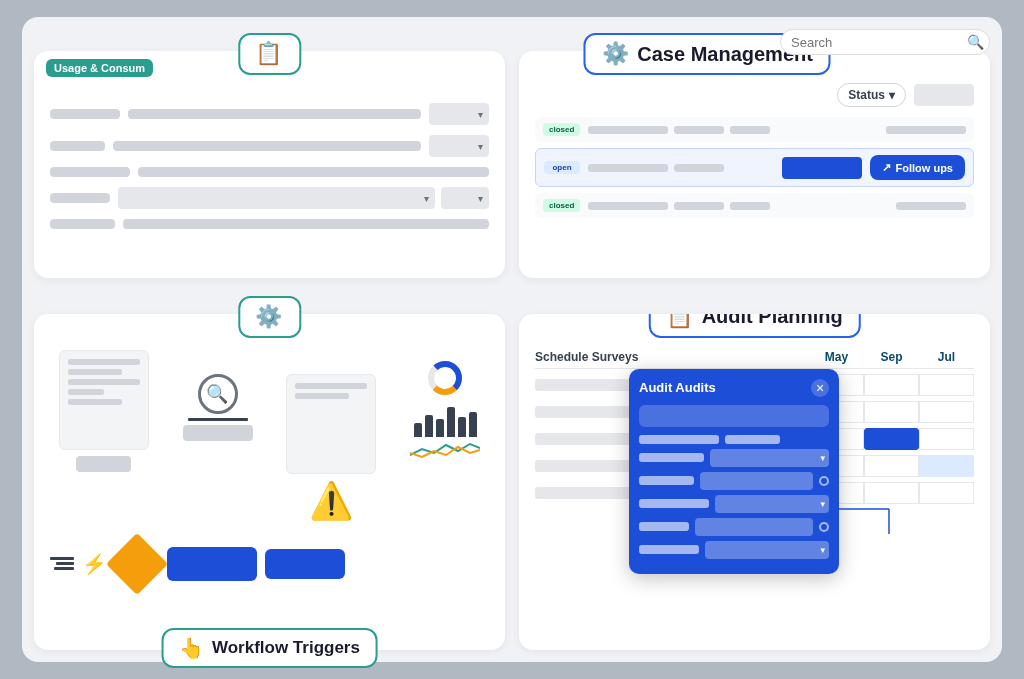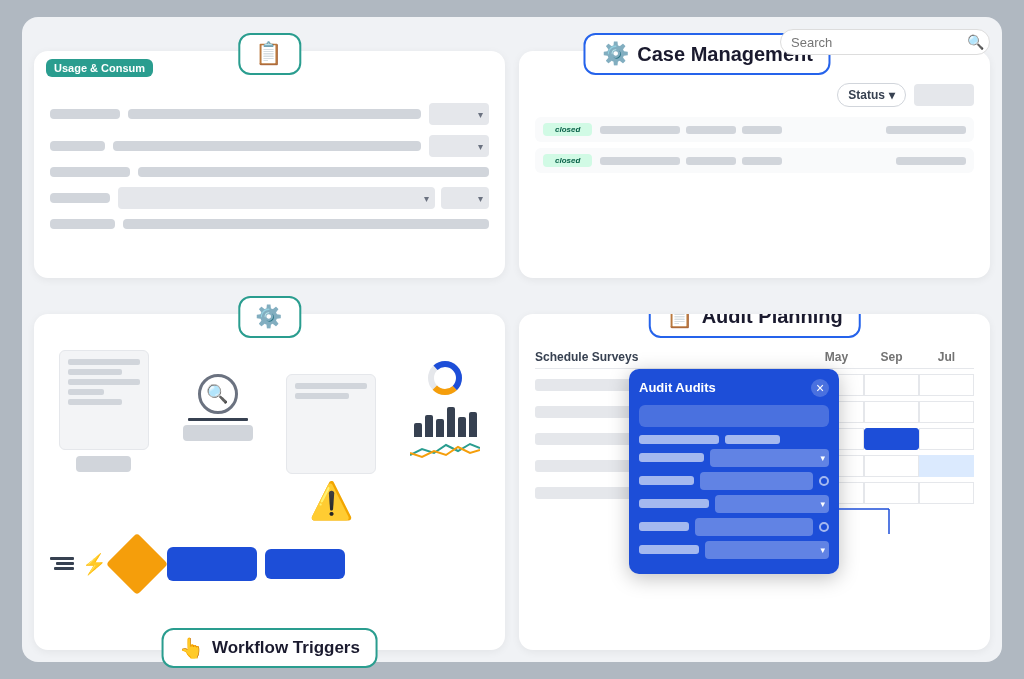--- a/index.html
+++ b/index.html
@@ -176,26 +176,25 @@
       background: #f9fafb;
     }
     .case-row.highlighted {
       background: #f0f4ff;
       border: 1px solid #c7d2fe;
     }
     .case-tag {
       background: #d1fae5;
       color: #065f46;
       font-size: 9px;
-      padding: 2px 12px;
+      padding: 2px 6px;
       border-radius: 4px;
       font-weight: 600;
       min-width: 36px;
       text-align: center;
-      font-style: italic;
     }
     .case-bars {
       flex: 1;
       display: flex;
       gap: 6px;
       align-items: center;
     }
     .cb1 { height: 8px; width: 80px; background: #d1d5db; border-radius: 3px; }
     .cb2 { height: 8px; width: 50px; background: #d1d5db; border-radius: 3px; }
     .cb3 { height: 8px; width: 40px; background: #d1d5db; border-radius: 3px; }
@@ -353,21 +352,21 @@
     .sch-label { flex: 1; }
     .month-cols {
       display: flex;
       gap: 0;
     }
     .month-col {
       width: 55px;
       text-align: center;
       font-size: 12px;
       font-weight: 600;
-      color: #737373;
+      color: #0c4a6e;
     }
     .schedule-rows {
       display: flex;
       flex-direction: column;
       gap: 5px;
       margin-top: 5px;
     }
     .sch-row {
       display: flex;
       align-items: center;
@@ -530,20 +529,32 @@
     </div>
     <div class="case-rows">
       <div class="case-row">
         <div class="case-tag" style="font-size:8px;">closed</div>
         <div class="case-bars">
           <div class="cb1"></div>
           <div class="cb2"></div>
           <div class="cb3"></div>
         </div>
         <div style="width:80px; height:8px; background:#d1d5db; border-radius:3px;"></div>
+      </div>
+      <div class="case-row highlighted">
+        <div class="case-tag" style="font-size:8px; background:#dbeafe; color:#1e40af;">open</div>
+        <div class="case-bars">
+          <div class="cb1"></div>
+          <div class="cb2"></div>
+        </div>
+        <div class="dark-bar"></div>
+        <div class="follow-up-btn">
+          <span>↗</span>
+          <span>Follow ups</span>
+        </div>
       </div>
       <div class="case-row">
         <div class="case-tag" style="font-size:8px;">closed</div>
         <div class="case-bars">
           <div class="cb1"></div>
           <div class="cb2"></div>
           <div class="cb3"></div>
         </div>
         <div style="width:70px; height:8px; background:#d1d5db; border-radius:3px;"></div>
       </div>

